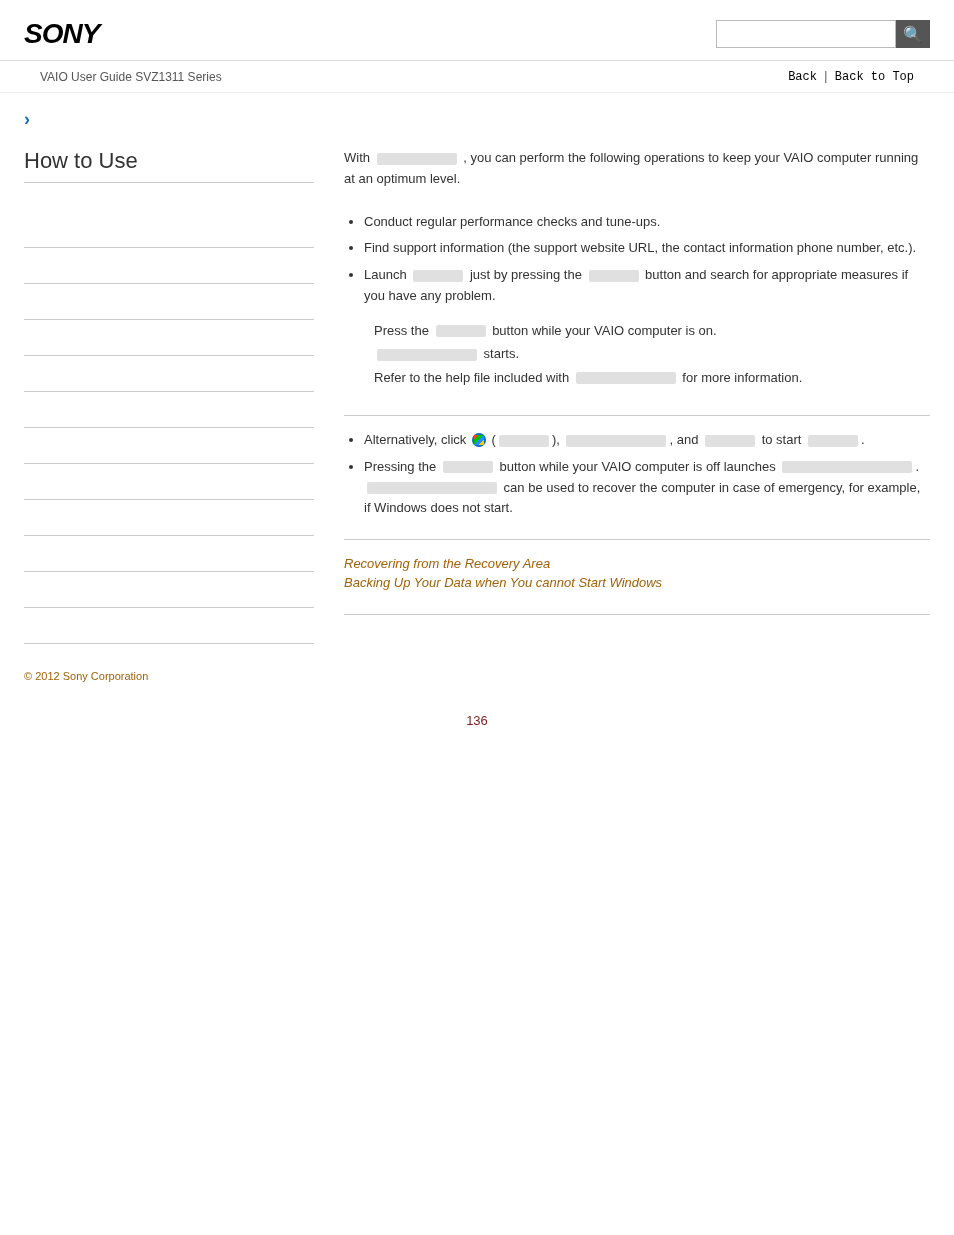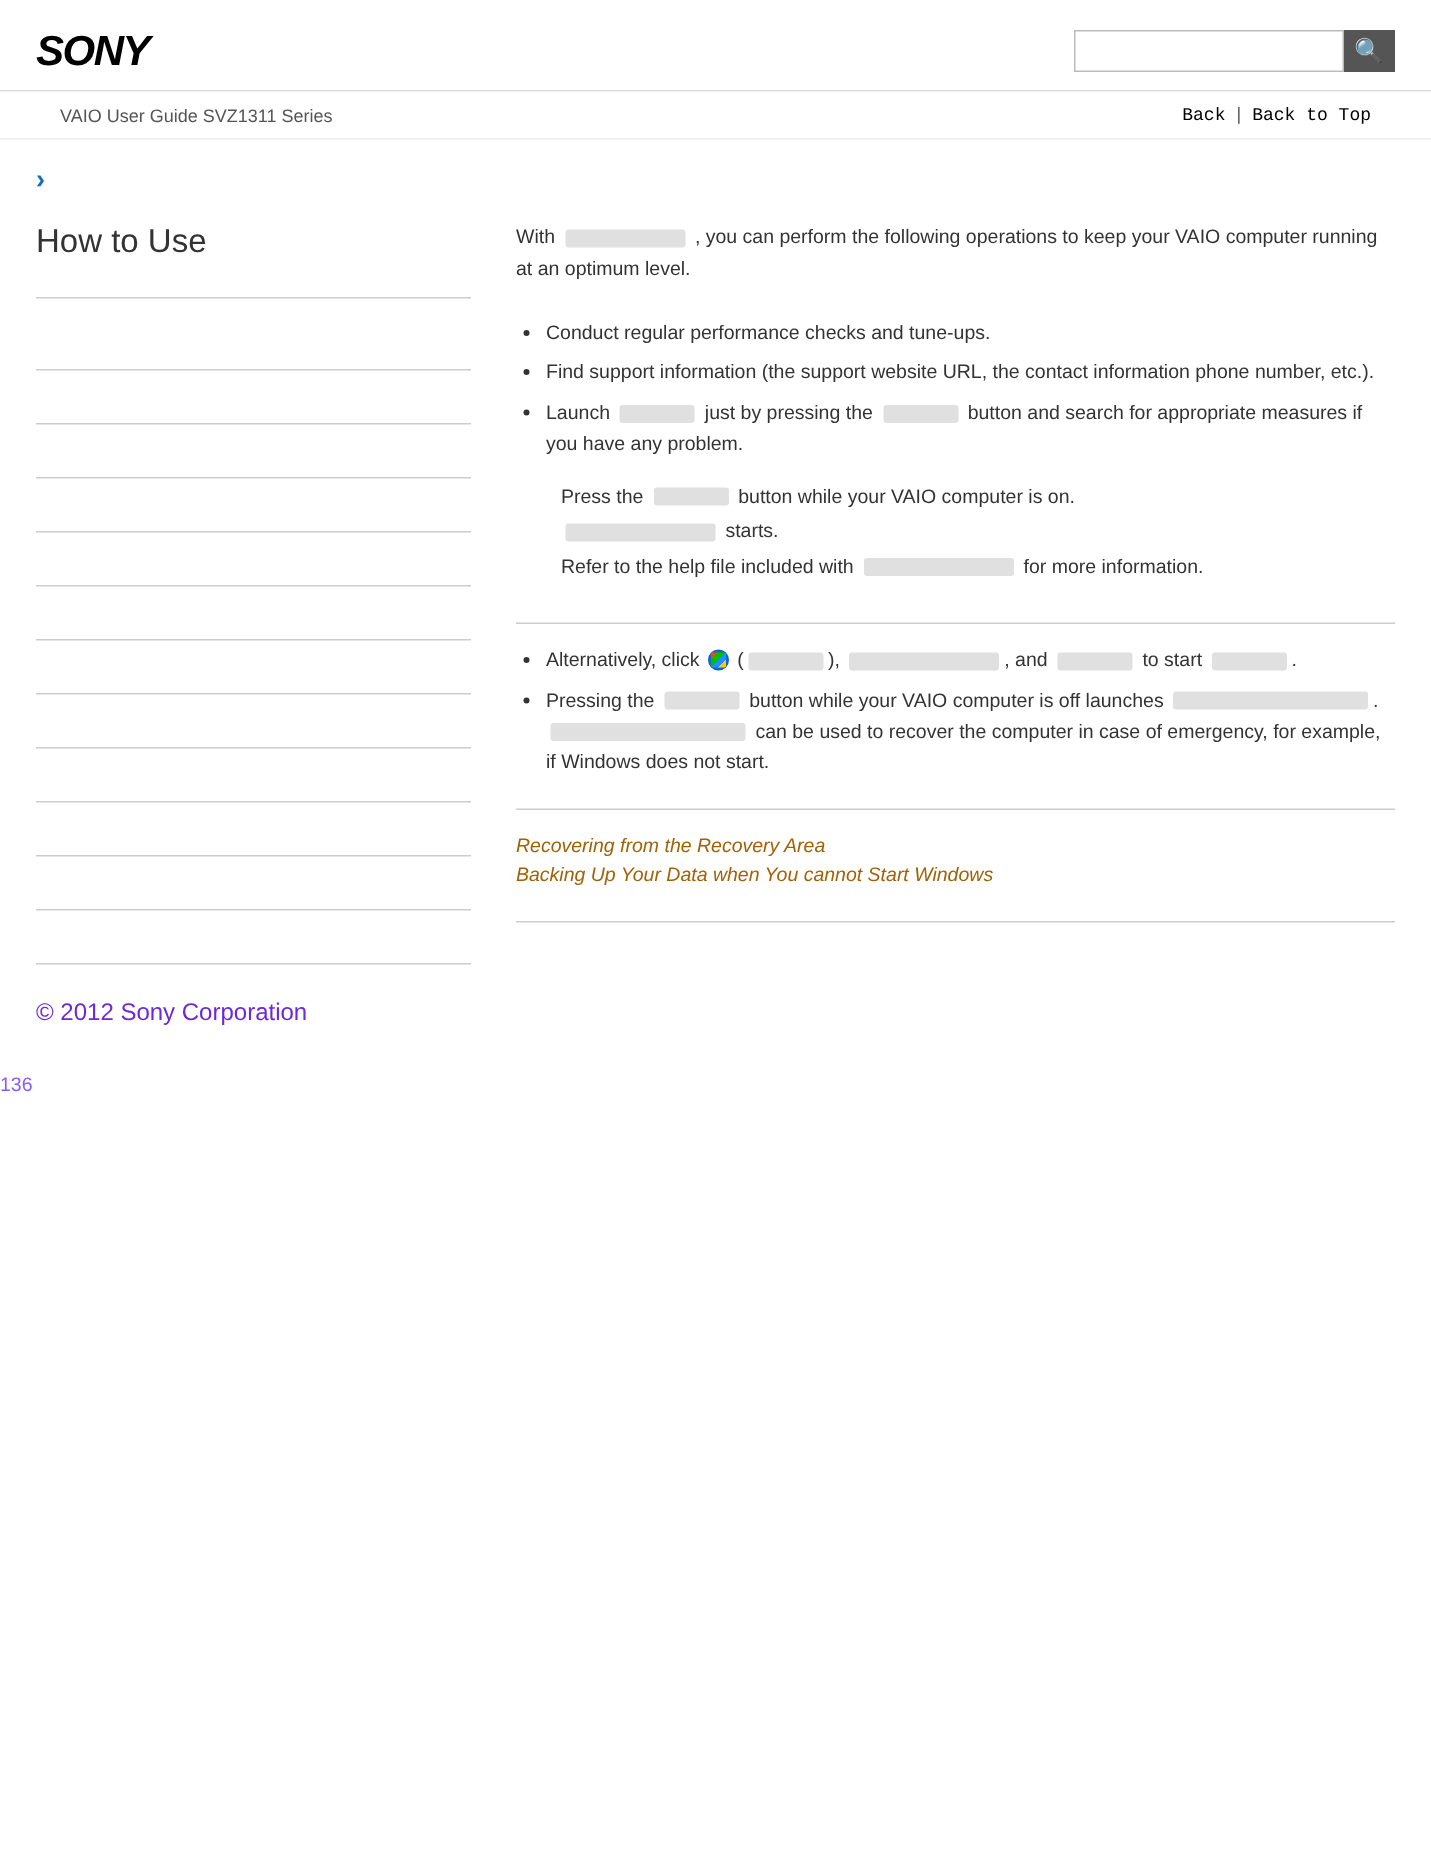--- a/index.html
+++ b/index.html
@@ -92,22 +92,22 @@
     
     .sidebar {
       width: 290px;
       flex-shrink: 0;
       padding-top: 10px;
     }
     .sidebar-title {
       font-size: 22px;
       font-weight: normal;
       color: #333;
-      margin-bottom: 12px;
-      padding-bottom: 24px;
+      margin-bottom: 29px;
+      padding-bottom: 8px;
       border-bottom: 1px solid #ccc;
     }
     .sidebar-item {
       height: 36px;
       border-bottom: 1px solid #ccc;
       display: flex;
       align-items: center;
     }
 
     
@@ -163,29 +163,30 @@
       margin-bottom: 4px;
       font-size: 13px;
       font-style: italic;
     }
 
     
     .footer {
       padding: 24px 24px 0 24px;
     }
     .copyright {
-      font-size: 16px;
-      color: #6d28d9;
+      font-size: 11px;
+      color: #a16207;
     }
 
     
     .page-number {
+      text-align: center;
       padding: 30px 0 20px 0;
       font-size: 13px;
-      color: #8b5cf6;
+      color: #7f1d1d;
     }
 
     
     .win-icon {
       display: inline-block;
       width: 14px;
       height: 14px;
       background: radial-gradient(circle, #1e90ff 0%, #0050a0 100%);
       border-radius: 50%;
       vertical-align: middle;

